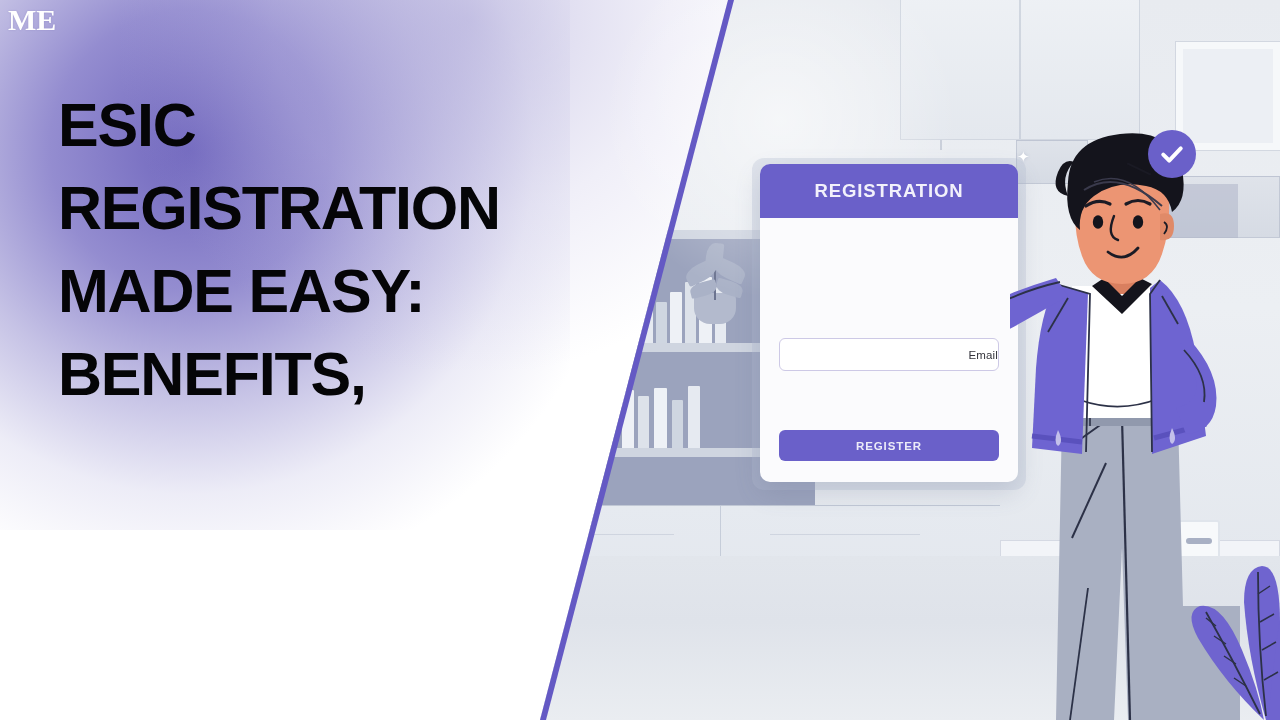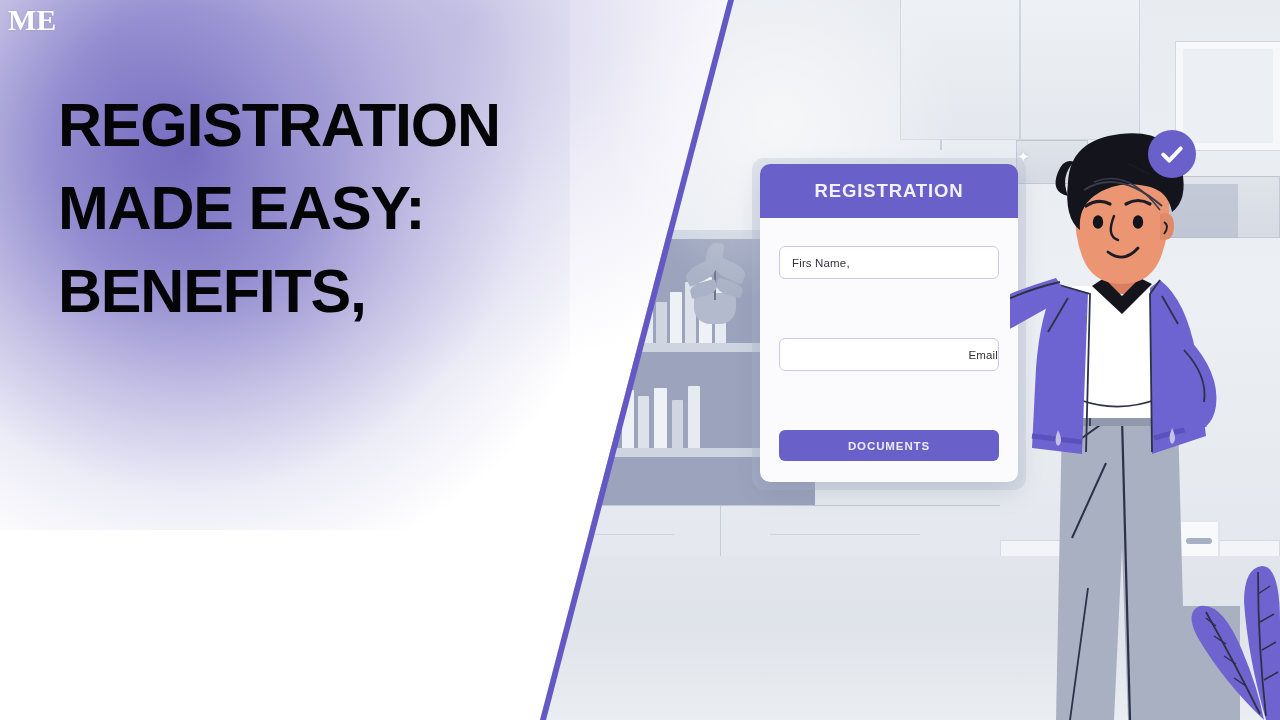--- a/index.html
+++ b/index.html
@@ -263,20 +263,21 @@
 
 <div id="stage">
 
   <div class="left-panel">
     <div class="left-gradient"></div>
     <div class="left-gradient2"></div>
 
     <div class="brand-logo">ME</div>
 
     <div class="headline">
+      <span class="hl">ESIC</span>
       <span class="hl">REGISTRATION</span>
       <span class="hl">MADE EASY:</span>
       <span class="hl">BENEFITS,</span>
     </div>
   </div>
 
   <div class="right-panel">
 
     <div class="wall"></div>
     <div class="wall-seam" style="left:1138px;"></div>
@@ -344,28 +345,25 @@
 
   <div class="soft-glow"></div>
   <div class="purple-edge"></div>
 
   <div class="card-shadow-bg"></div>
   <div class="form-card">
     <div class="form-head">
       <span class="form-title">REGISTRATION</span>
     </div>
 
-    <div class="field f1">
-      <span class="field-label">Firs Name,</span>
-    </div>
     <div class="field f3">
       <span class="field-label">Email</span>
     </div>
 
-    <button class="submit-btn">DOCUMENTS</button>
+    <button class="submit-btn">REGISTER</button>
   </div>
   <div class="card-star">✦</div>
 
   <svg class="character" viewBox="0 0 230 602" width="230" height="602">
 
     <path d="M52 300 L168 300 L176 602 L118 602 L112 430 L104 602 L46 602 Z" fill="#a9b0c2"></path>
     <path d="M112 300 L120 602" stroke="#2c3147" stroke-width="2.2" fill="none"></path>
     <path d="M58 330 L100 300" stroke="#2c3147" stroke-width="2" fill="none"></path>
     <path d="M62 420 L96 345" stroke="#2c3147" stroke-width="2" fill="none"></path>
     <path d="M60 602 L78 470" stroke="#2c3147" stroke-width="1.8" fill="none"></path>

